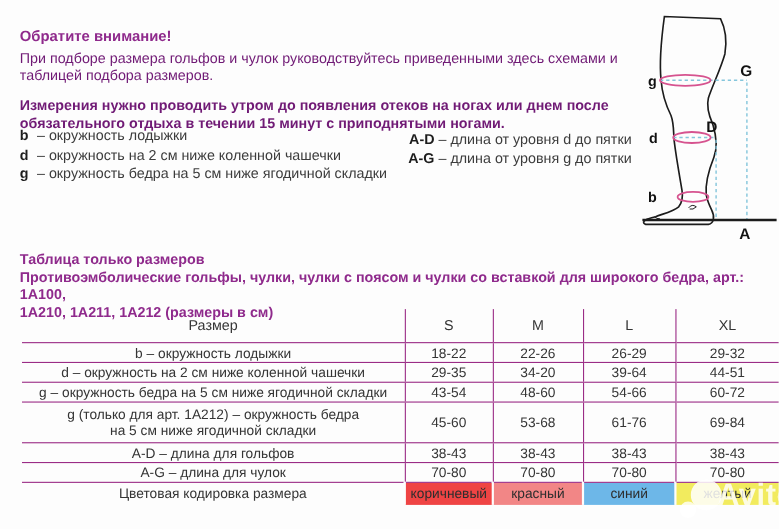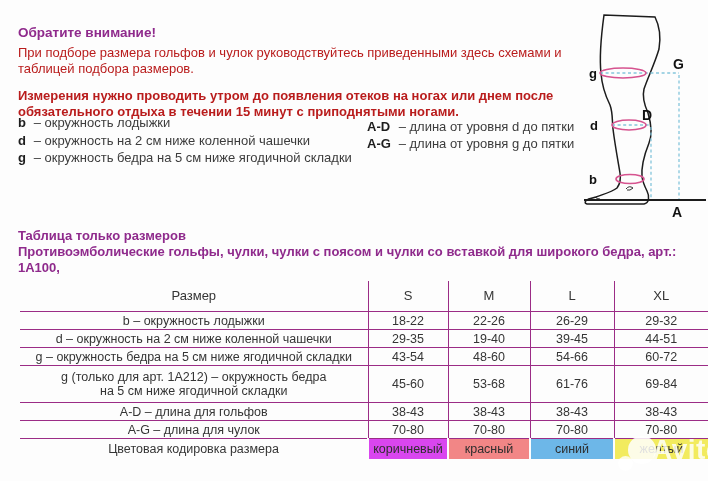--- a/index.html
+++ b/index.html
@@ -1,28 +1,28 @@
 <!DOCTYPE html>
 <html><head>
 <meta charset="utf-8">
 <style>
   html,body{margin:0;padding:0;}
   body{font-family:"Liberation Sans", sans-serif; background:#ffffff;}
   .page{position:relative; width:708px; height:481px; background:#fdfdfd; overflow:hidden; color:#3c3c3c;}
   .abs{position:absolute;}
 
   .notice-title{left:18px; top:25px; font-size:13.5px; font-weight:bold; color:#8f2a8c;}
-  .para{left:18px; font-size:13px; line-height:16px; color:#b91c1c;}
+  .para{left:18px; font-size:13px; line-height:16px; color:#701a75;}
   .p1{top:45px; width:572px;}
   .p2{top:88px; width:590px;font-weight:bold;}
 
   .measures{left:18px; top:114px; font-size:13px; line-height:17.5px;}
   .measures .row, .lengths .row{white-space:nowrap;}
   .mkey{font-weight:bold; color:#1d1d1d; display:inline-block; min-width:12px;}
-  .lengths{left:367px; top:119px; font-size:13px; line-height:16.5px;}
+  .lengths{left:367px; top:119px; font-size:13px; line-height:16.5px;text-align:right;}
   .lengths .mkey{min-width:28px;}
 
   .diagram{left:582px; top:3px;}
 
   .sizing-title{left:18px; top:228px; font-size:13px; font-weight:bold; color:#8f2a8c;}
   .sizing-sub{left:18px; top:244px; width:684px; font-size:13px; font-weight:bold; color:#8f2a8c; line-height:16px;}
 
   .tbl-wrap{left:20px; top:281px;}
   table.size-table{border-collapse:collapse; table-layout:fixed; width:688px; font-size:12.5px; color:#353535;}
   table.size-table td{text-align:center; vertical-align:middle; padding:0 3px; line-height:14px; border-bottom:1.5px solid #9b2c86;}
@@ -96,20 +96,21 @@
     <text x="8" y="127" font-size="13" font-weight="bold" fill="#111">d</text>
     <text x="7" y="181" font-size="13" font-weight="bold" fill="#111">b</text>
     <text x="91" y="66" font-size="14" font-weight="bold" fill="#111">G</text>
     <text x="60" y="117" font-size="14" font-weight="bold" fill="#111">D</text>
     <text x="90" y="214" font-size="14" font-weight="bold" fill="#111">A</text>
   </svg>
 
   <div class="abs sizing-title">Таблица только размеров</div>
   <div class="abs sizing-sub">
     <div>Противоэмболические гольфы, чулки, чулки с поясом и чулки со вставкой для широкого бедра, арт.: 1А100,</div>
+    <div>1А210, 1А211, 1А212 (размеры в см)</div>
   </div>
 
   <div class="abs tbl-wrap">
     <table class="size-table">
       <colgroup>
           <col style="width:348px">
           <col style="width:80px">
           <col style="width:82px">
           <col style="width:84px">
           <col style="width:94px">
@@ -125,22 +126,22 @@
       <tr class="r1">
         <td>b – окружность лодыжки</td>
         <td class="v">18-22</td>
         <td class="v">22-26</td>
         <td class="v">26-29</td>
         <td class="v">29-32</td>
       </tr>
       <tr class="r1">
         <td>d – окружность на 2 см ниже коленной чашечки</td>
         <td class="v">29-35</td>
-        <td class="v">19-40</td>
-        <td class="v">39-45</td>
+        <td class="v">34-20</td>
+        <td class="v">39-64</td>
         <td class="v">44-51</td>
       </tr>
       <tr class="r1">
         <td>g – окружность бедра на 5 см ниже ягодичной складки</td>
         <td class="v">43-54</td>
         <td class="v">48-60</td>
         <td class="v">54-66</td>
         <td class="v">60-72</td>
       </tr>
       <tr class="r2">
@@ -162,21 +163,21 @@
       </tr>
       <tr class="r1">
         <td>A-G – длина для чулок</td>
         <td class="v">70-80</td>
         <td class="v">70-80</td>
         <td class="v">70-80</td>
         <td class="v">70-80</td>
       </tr>
       <tr class="colors">
         <td>Цветовая кодировка размера</td>
-        <td class="swatch" style="background-color: #d946ef;">коричневый</td>
+        <td class="swatch" style="background-color: #ef4444;">коричневый</td>
         <td class="swatch" style="background-color: rgb(242, 134, 134);">красный</td>
         <td class="swatch" style="background-color: rgb(109, 183, 232);">синий</td>
         <td class="swatch" style="background-color: rgb(242, 235, 94);">желтый</td>
       </tr>
     </tbody>
       </table>
   </div>
 
   <div class="abs watermark">
     <div class="wm-c1"></div>

